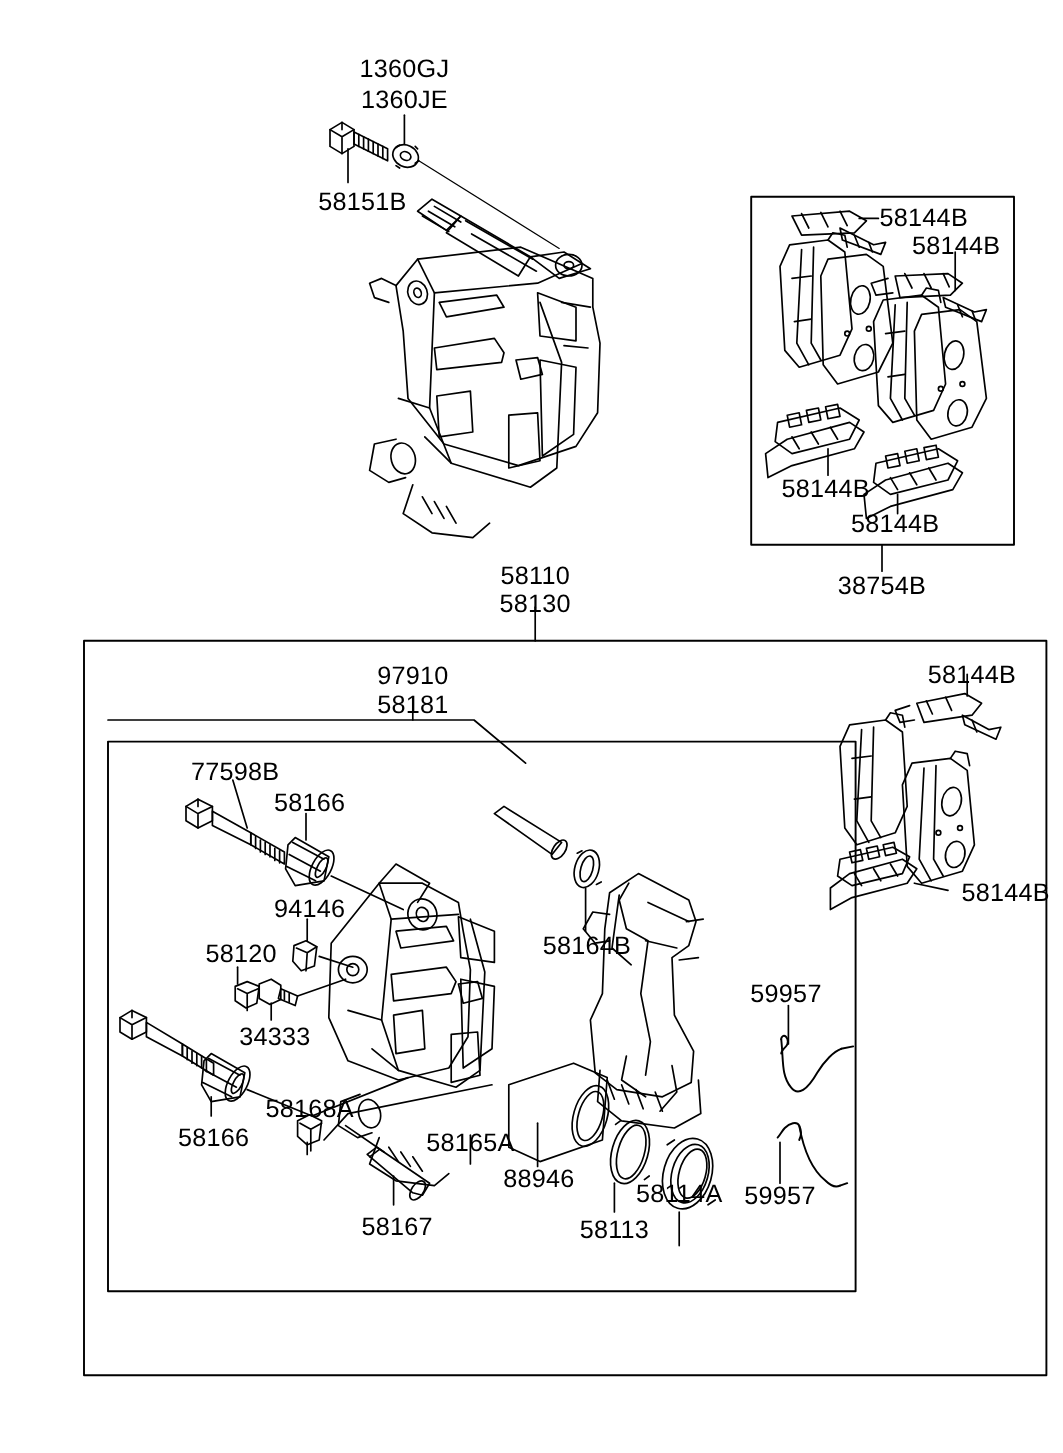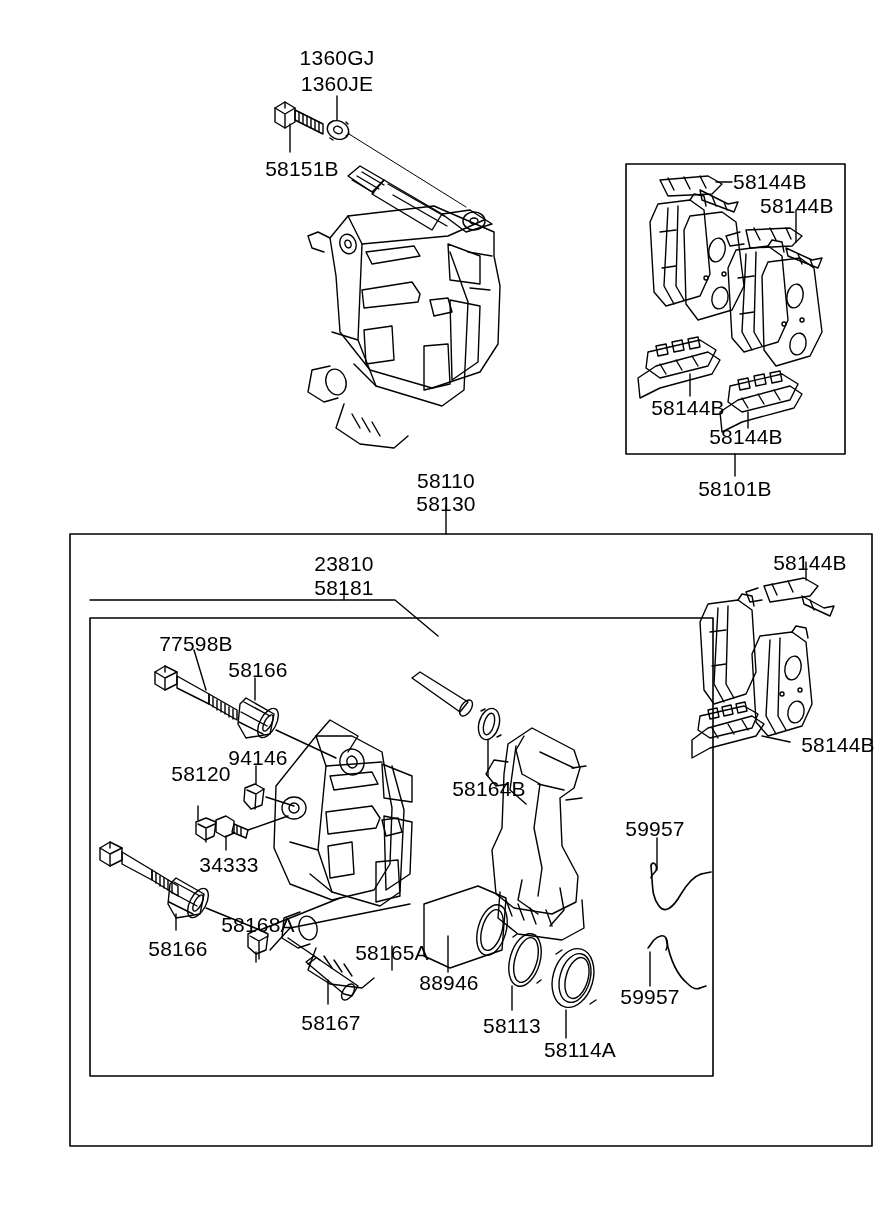--- a/index.html
+++ b/index.html
@@ -338,42 +338,42 @@
   </svg>
 
   <div class="lbl ctr" style="left:337px;top:46px;">1360GJ</div>
   <div class="lbl ctr" style="left:337px;top:72px;text-align:center;">1360JE</div>
   <div class="lbl ctr" style="left:302px;top:157px;">58151B</div>
 
   <div class="lbl" style="left:733px;top:170px;">58144B</div>
   <div class="lbl" style="left:760px;top:194px;">58144B</div>
   <div class="lbl ctr" style="left:688px;top:396px;">58144B</div>
   <div class="lbl ctr" style="left:746px;top:425px;">58144B</div>
-  <div class="lbl ctr" style="left:735px;top:477px;">58101B</div>
+  <div class="lbl ctr" style="left:735px;top:477px;">38754B</div>
 
   <div class="lbl ctr" style="left:446px;top:469px;">58110</div>
   <div class="lbl ctr" style="left:446px;top:492px;">58130</div>
 
-  <div class="lbl ctr" style="left:344px;top:552px;">23810</div>
+  <div class="lbl ctr" style="left:344px;top:552px;">97910</div>
   <div class="lbl ctr" style="left:344px;top:576px;">58181</div>
 
   <div class="lbl ctr" style="left:196px;top:632px;">77598B</div>
   <div class="lbl ctr" style="left:258px;top:658px;">58166</div>
   <div class="lbl ctr" style="left:258px;top:746px;">94146</div>
-  <div class="lbl ctr" style="left:201px;top:762px;">58120</div>
+  <div class="lbl ctr" style="left:201px;top:784px;">58120</div>
   <div class="lbl ctr" style="left:229px;top:853px;">34333</div>
   <div class="lbl ctr" style="left:178px;top:937px;">58166</div>
   <div class="lbl ctr" style="left:258px;top:913px;">58168A</div>
   <div class="lbl ctr" style="left:331px;top:1011px;">58167</div>
   <div class="lbl ctr" style="left:392px;top:941px;">58165A</div>
   <div class="lbl ctr" style="left:489px;top:777px;">58164B</div>
 
   <div class="lbl ctr" style="left:449px;top:971px;">88946</div>
   <div class="lbl ctr" style="left:512px;top:1014px;text-align:right;">58113</div>
-  <div class="lbl ctr" style="left:566px;top:1038px;margin-left:14px;">58114A</div>
+  <div class="lbl ctr" style="left:566px;top:984px;">58114A</div>
 
   <div class="lbl ctr" style="left:655px;top:817px;">59957</div>
   <div class="lbl ctr" style="left:650px;top:985px;">59957</div>
 
   <div class="lbl ctr" style="left:810px;top:551px;">58144B</div>
   <div class="lbl ctr" style="left:838px;top:733px;">58144B</div>
 
 </div>
 
 </body></html>

